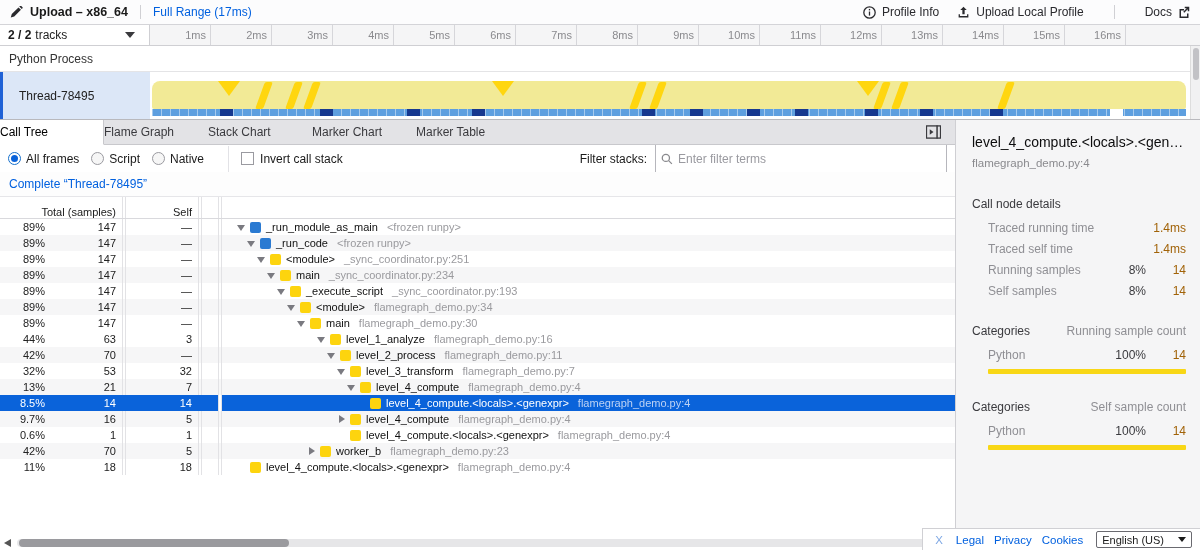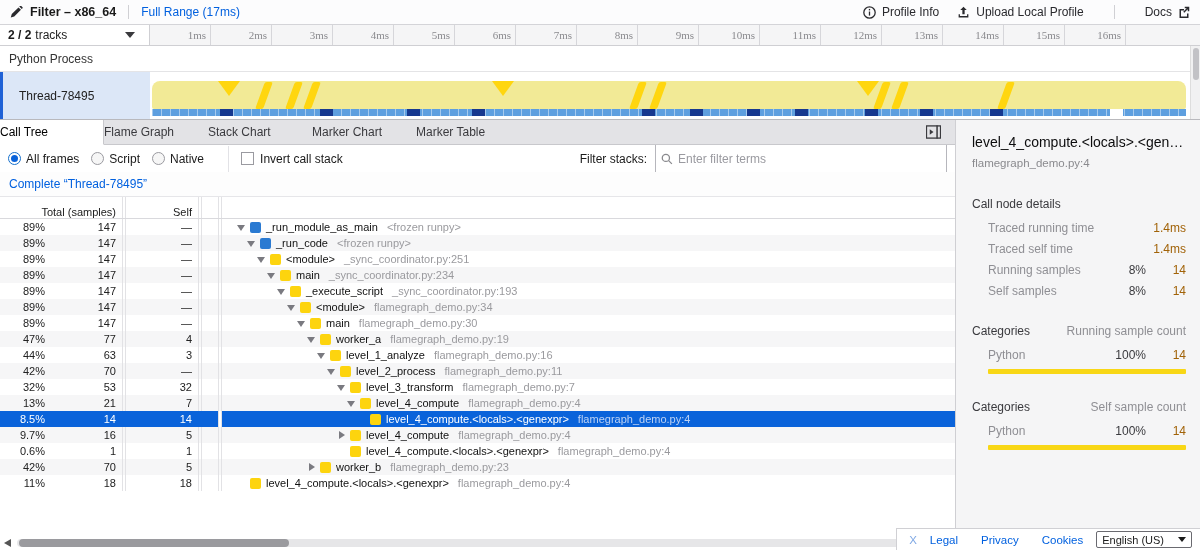--- a/index.html
+++ b/index.html
@@ -14,21 +14,21 @@
   .hdr-right { margin-left:auto; display:flex; align-items:center; gap:18px; }
   .hdr-btn { display:flex; align-items:center; gap:6px; color:#2a2a2e; cursor:pointer; }
   .icon { display:inline-flex; align-items:center; justify-content:center; }
 
   
   .ruler { height:21px; display:flex; border-bottom:1px solid #cfcfd3; background:#f5f5f6; }
   .ruler-left { width:150px; background:#fff; border-right:1px solid #cfcfd3; display:flex; align-items:center; padding:0 8px; cursor:pointer; }
   .ruler-left b { font-size:12px;text-align:right; }
   .ruler-left .word { margin-left:4px; color:#222; }
   .caret-down { width:0; height:0; border-left:5px solid transparent; border-right:5px solid transparent; border-top:6px solid #3a3a3e; margin-left:auto; margin-right:6px; }
-  .ticks { flex:1; display:flex;font-family:Liberation Serif, serif; }
+  .ticks { flex:1; display:flex; }
   .tick { width:61px; border-right:1px solid #d6d6da; color:#8a8a8e; font-size:11px; text-align:right; padding-right:4px; line-height:20px; }
 
   
   .tracks { height:74px; position:relative; border-bottom:1px solid #b9b9bd; background:#fff; }
   .proc-row { height:26px; border-bottom:1px solid #e4e4e6; display:flex; align-items:center; padding-left:9px; color:#333; font-size:12px; }
   .thread-row { height:47px; position:relative; }
   .thread-label { position:absolute; left:0; top:0; bottom:0; width:150px; background:#dce7f7; border-left:3px solid #2062d6; display:flex; align-items:center; padding-left:16px; color:#222; cursor:pointer; }
   .track-canvas { position:absolute; left:150px; right:12px; top:0; bottom:0; overflow:hidden; cursor:pointer; }
   .activity-band { position:absolute; left:2px; right:2px; top:9px; height:28px; background:#f2ea96; border-radius:8px 8px 2px 2px; overflow:hidden; }
   .mark-slash { position:absolute; top:1px; width:8px; height:27px; background:#ffd60f; transform:skewX(-20deg); border-radius:2px; }
@@ -124,21 +124,21 @@
 </style>
 </head>
 <body>
 
 <div class="hdr">
   <span class="icon">
     <svg width="13" height="13" viewBox="0 0 16 16">
         <path d="M1 15l1.3-4.5L11 1.8 14.2 5 5.5 13.7 1 15zM12 .8L15.2 4l1-1c.4-.4.4-1 0-1.4L14.4-.2c-.4-.4-1-.4-1.4 0l-1 1z" fill="#2a2a2e" transform="scale(0.95)"></path>
       </svg>
   </span>
-  <span class="title">Filter – x86_64</span>
+  <span class="title">Upload – x86_64</span>
   <span class="vdiv"></span>
   <span class="link">Full Range (17ms)</span>
   <div class="hdr-right">
     <span class="hdr-btn">
       <span class="icon">
         <svg width="13" height="13" viewBox="0 0 16 16">
             <circle cx="8" cy="8" r="7" fill="none" stroke="#2a2a2e" stroke-width="1.6"></circle>
             <rect x="7.2" y="6.8" width="1.6" height="5" fill="#2a2a2e"></rect>
             <rect x="7.2" y="3.6" width="1.6" height="1.8" fill="#2a2a2e"></rect>
           </svg>
@@ -392,35 +392,20 @@
           <span class="dsep s2"></span>
           <span class="spacer14"></span>
           <span class="dsep s3"></span>
           <div class="tree" style="padding-left: 75px;">
             <span class="twisty open"></span>
             <span class="sq" style="background: rgb(253, 212, 14);"></span>
             <span class="fname">main</span>
             <span class="forigin">flamegraph_demo.py:30</span>
           </div>
         </div>
-        <div class="trow alt">
-          <span class="c pct">47%</span>
-          <span class="c tot">77</span>
-          <span class="dsep s1"></span>
-          <span class="c self">4</span>
-          <span class="dsep s2"></span>
-          <span class="spacer14"></span>
-          <span class="dsep s3"></span>
-          <div class="tree" style="padding-left: 85px;">
-            <span class="twisty open"></span>
-            <span class="sq" style="background: rgb(253, 212, 14);"></span>
-            <span class="fname">worker_a</span>
-            <span class="forigin">flamegraph_demo.py:19</span>
-          </div>
-        </div>
         <div class="trow">
           <span class="c pct">44%</span>
           <span class="c tot">63</span>
           <span class="dsep s1"></span>
           <span class="c self">3</span>
           <span class="dsep s2"></span>
           <span class="spacer14"></span>
           <span class="dsep s3"></span>
           <div class="tree" style="padding-left: 95px;">
             <span class="twisty open"></span>
@@ -605,21 +590,21 @@
           <span class="p">100%</span>
           <span class="v">14</span>
         </div>
         <div class="sb-bar" style="background: rgb(248, 215, 22);"></div>
       </div>
   </aside>
 </div>
 
 <div class="footer">
   <span class="x">X</span>
-  <span style="display:flex;gap:23px;align-items:center;">
+  <span style="display:flex;gap:10px;align-items:center;">
       <a>Legal</a>
       <a>Privacy</a>
       <a>Cookies</a>
     </span>
   <span class="lang-select">
     <span>English (US)</span>
     <span class="sel-caret"></span>
   </span>
 </div>
 

